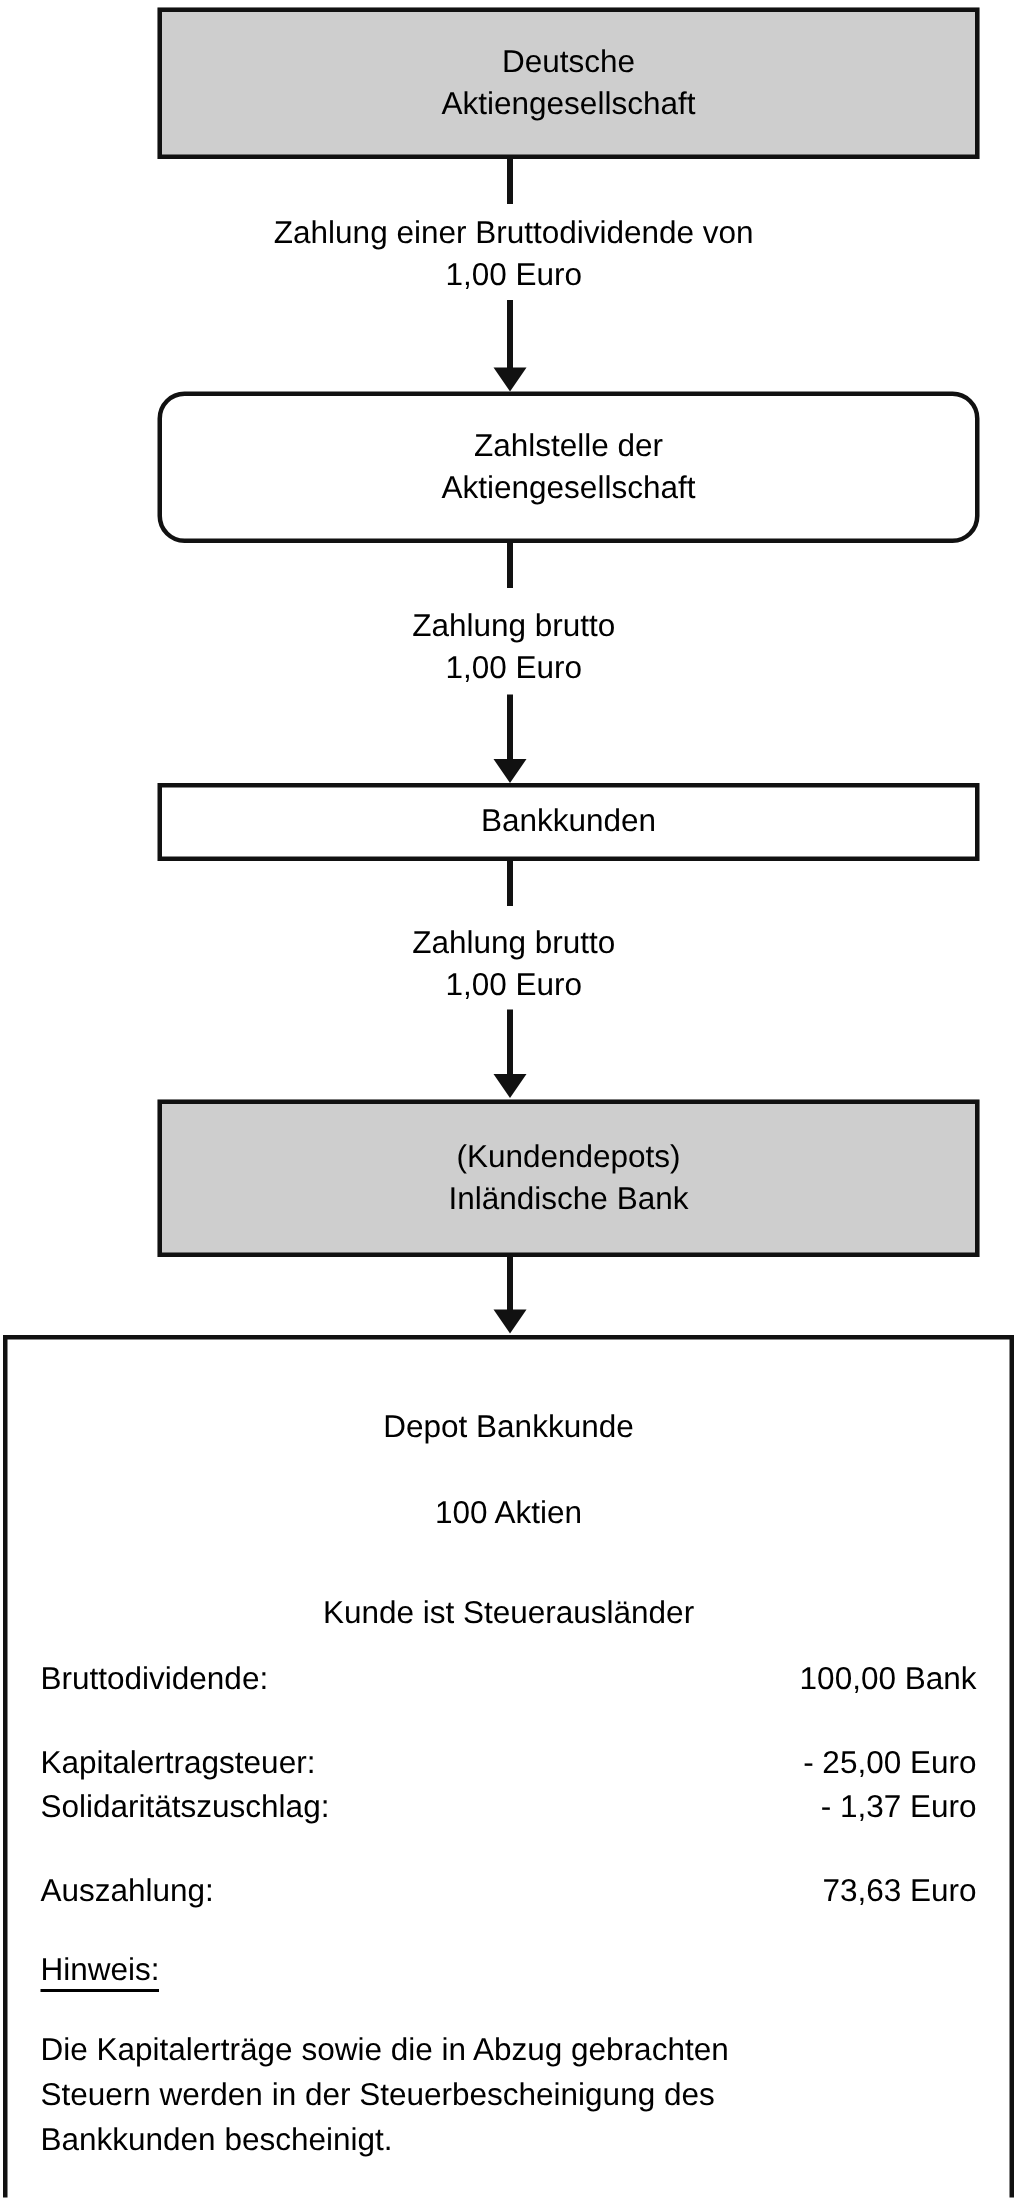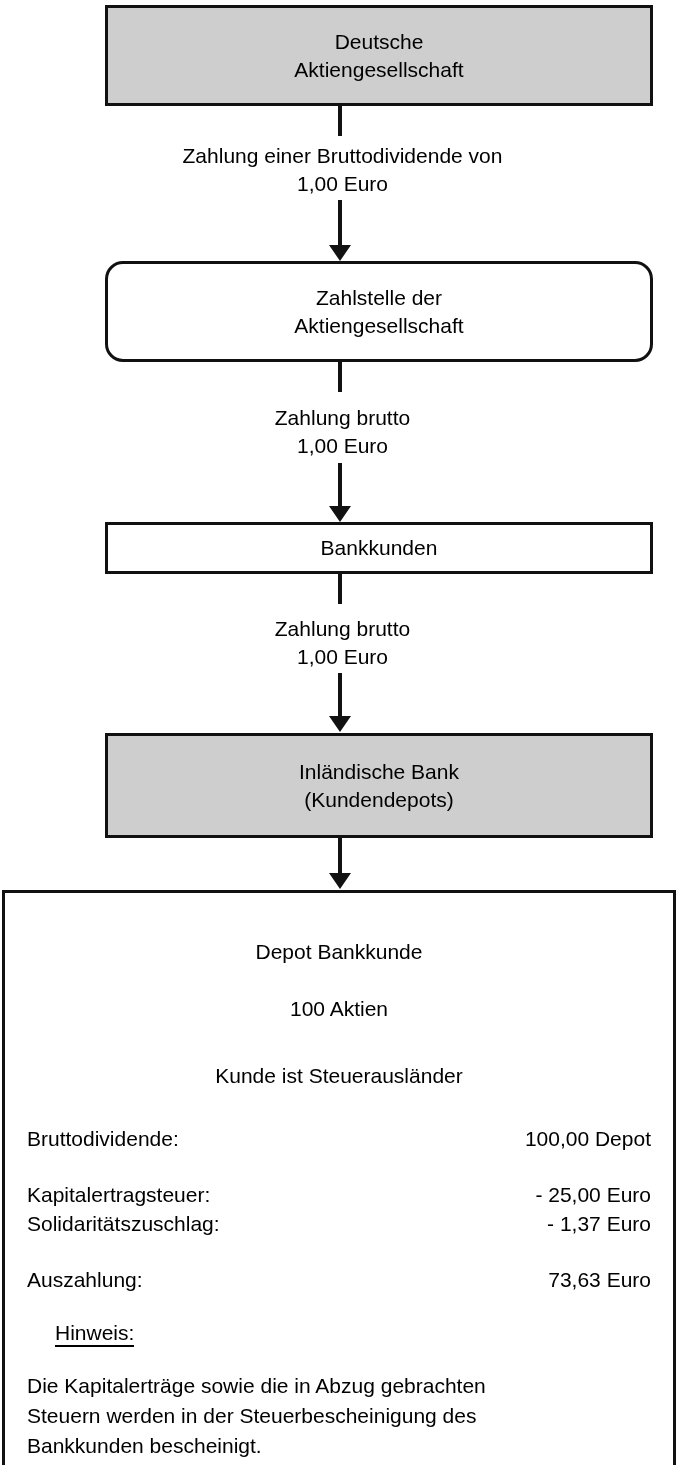--- a/index.html
+++ b/index.html
@@ -114,38 +114,37 @@
     line-height: 1.36;
     margin-top: 16px;
     white-space: pre-line;
   }
   .detail-sub {
     text-align: center;
     font-size: 21px;
     margin-top: 12px;
   }
 
-  .amount-block { margin-top: 36px; }
+  .amount-block { margin-top: 17px; }
   .amount-group { margin-bottom: 26px; }
   .amount-row {
     display: flex;
     justify-content: space-between;
     align-items: baseline;
     font-size: 21px;
     line-height: 1.42;
     padding: 0 22px 0 22px;
   }
   .amount-label { white-space: pre; }
   .amount-value { white-space: pre; text-align: right; }
 
   .note-title {
     font-size: 21px;
     padding: 0 22px;
     margin-top: 2px;
-    margin-left: 28px;
   }
   .note-title span {
     border-bottom: 2px solid #000000;
     padding-bottom: 1px;
   }
   .note-body {
     font-size: 21px;
     line-height: 1.42;
     padding: 0 22px;
     margin-top: 26px;
@@ -186,41 +185,41 @@
   </div>
 
   <div class="stub" id="stub-3"></div>
 
   <div class="edge-label" id="edge-label-3">Zahlung brutto
 1,00 Euro</div>
 
   <div class="arrow" id="arrow-3"></div>
 
   <div class="node filled" id="node-bank">
+    <span class="node-line">(Kundendepots)</span>
     <span class="node-line">Inländische Bank</span>
-    <span class="node-line">(Kundendepots)</span>
   </div>
 
   <div class="arrow" id="arrow-4"></div>
 
   <div id="detail-panel">
 
     <div class="detail-head">
       <div>Depot Bankkunde</div>
       <div>100 Aktien</div>
     </div>
 
     <div class="detail-sub">Kunde ist Steuerausländer</div>
 
     <div class="amount-block">
 
       <div class="amount-group">
         <div class="amount-row">
           <span class="amount-label">Bruttodividende:</span>
-          <span class="amount-value">100,00 Depot</span>
+          <span class="amount-value">100,00 Bank</span>
         </div>
       </div>
 
       <div class="amount-group">
         <div class="amount-row">
           <span class="amount-label">Kapitalertragsteuer:</span>
           <span class="amount-value">- 25,00 Euro</span>
         </div>
         <div class="amount-row">
           <span class="amount-label">Solidaritätszuschlag:</span>

